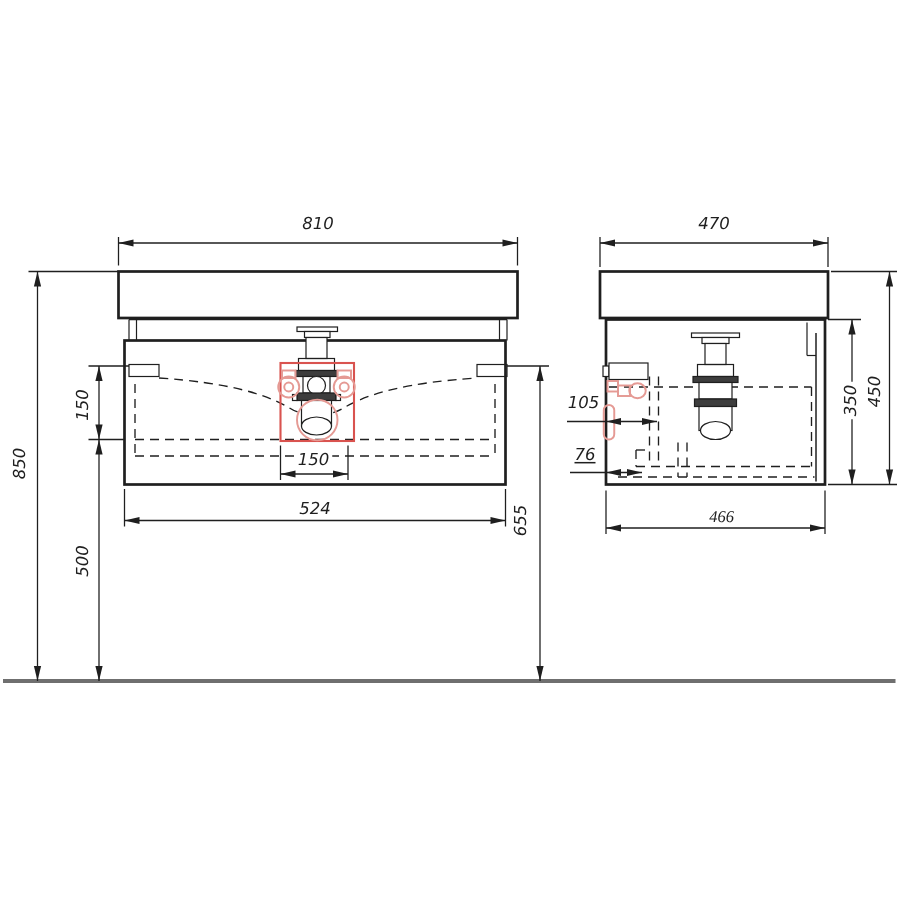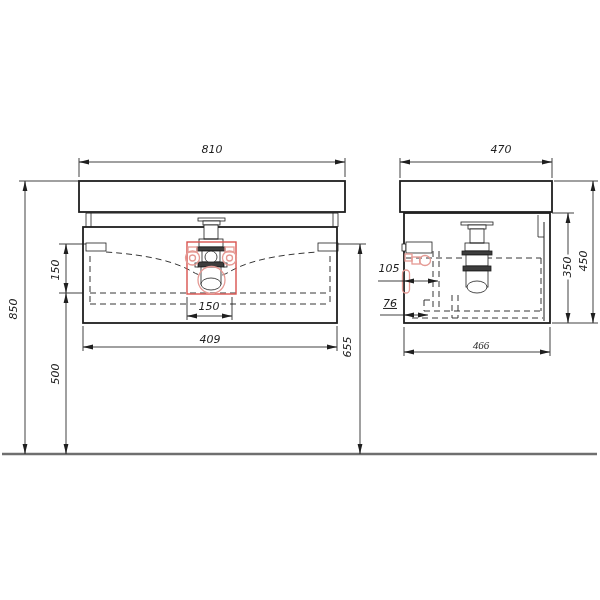--- a/index.html
+++ b/index.html
@@ -191,26 +191,26 @@
       <line x1="552" y1="213" x2="574" y2="213" class="dim"></line>
       <line x1="552" y1="323" x2="598" y2="323" class="dim"></line>
       <line x1="568" y1="213" x2="568" y2="323" class="dim" marker-start="url(#mA)" marker-end="url(#mA)"></line>
 
       <line x1="554" y1="181" x2="598" y2="181" class="dim"></line>
       <line x1="593" y1="181" x2="593" y2="323" class="dim" marker-start="url(#mA)" marker-end="url(#mA)"></line>
     </g>
   </svg>
 
   <div class="lbl" style="left:212px;top:150px;">810</div>
-  <div class="lbl" style="left:501px;top:150px;font-style:italic;">470</div>
+  <div class="lbl" style="left:476px;top:150px;font-style:italic;">470</div>
   <div class="lbl rot" style="left:14px;top:309px;">850</div>
   <div class="lbl rot" style="left:56px;top:270px;">150</div>
   <div class="lbl rot" style="left:56px;top:374px;">500</div>
   <div class="lbl rot" style="left:348px;top:347px;">655</div>
   <div class="lbl" style="left:209px;top:307px;">150</div>
-  <div class="lbl" style="left:210px;top:340px;">409</div>
+  <div class="lbl" style="left:210px;top:340px;">524</div>
   <div class="lbl" style="left:389px;top:269px;text-align:center;">105</div>
   <div class="lbl" style="left:390px;top:304px;text-decoration:underline;">76</div>
   <div class="lbl" style="left:481px;top:345px;font-family:Liberation Serif, serif;">466</div>
   <div class="lbl rot" style="left:568px;top:267px;">350</div>
   <div class="lbl rot" style="left:584px;top:261px;">450</div>
 
 </div>
 
 </body></html>

